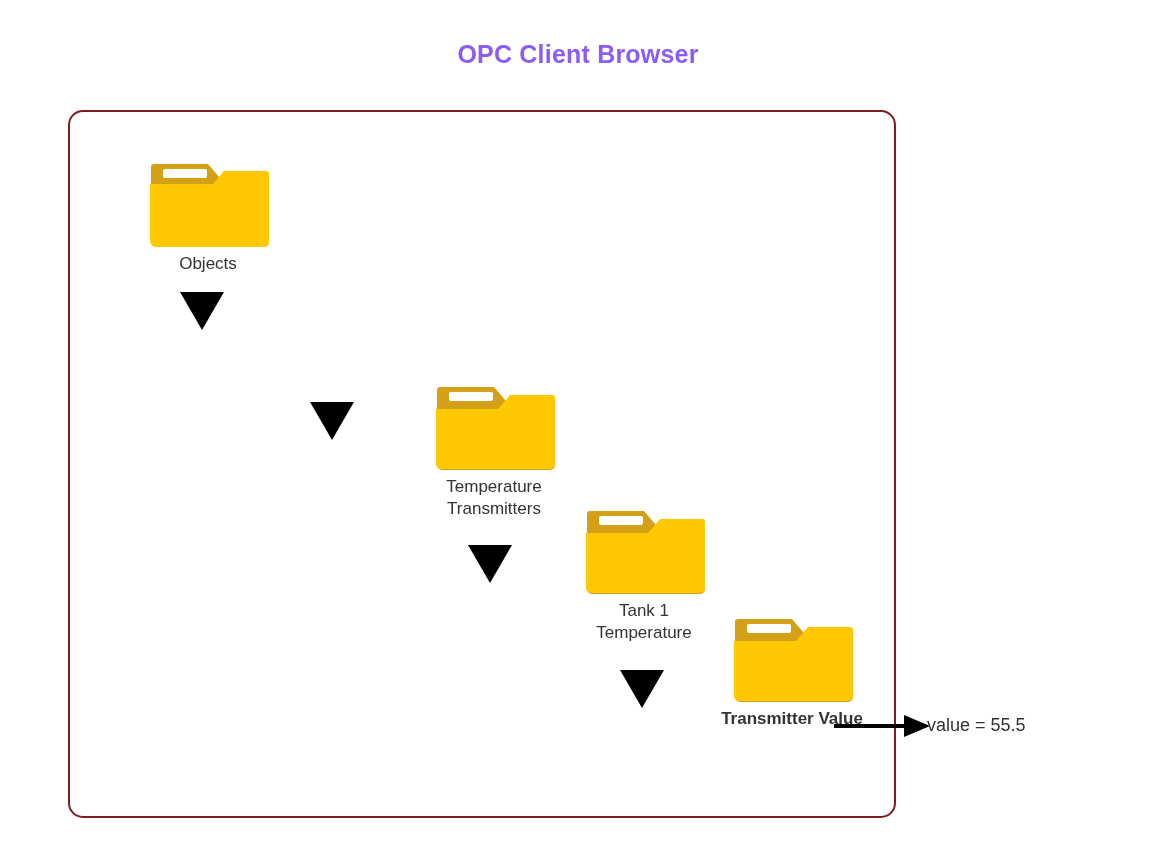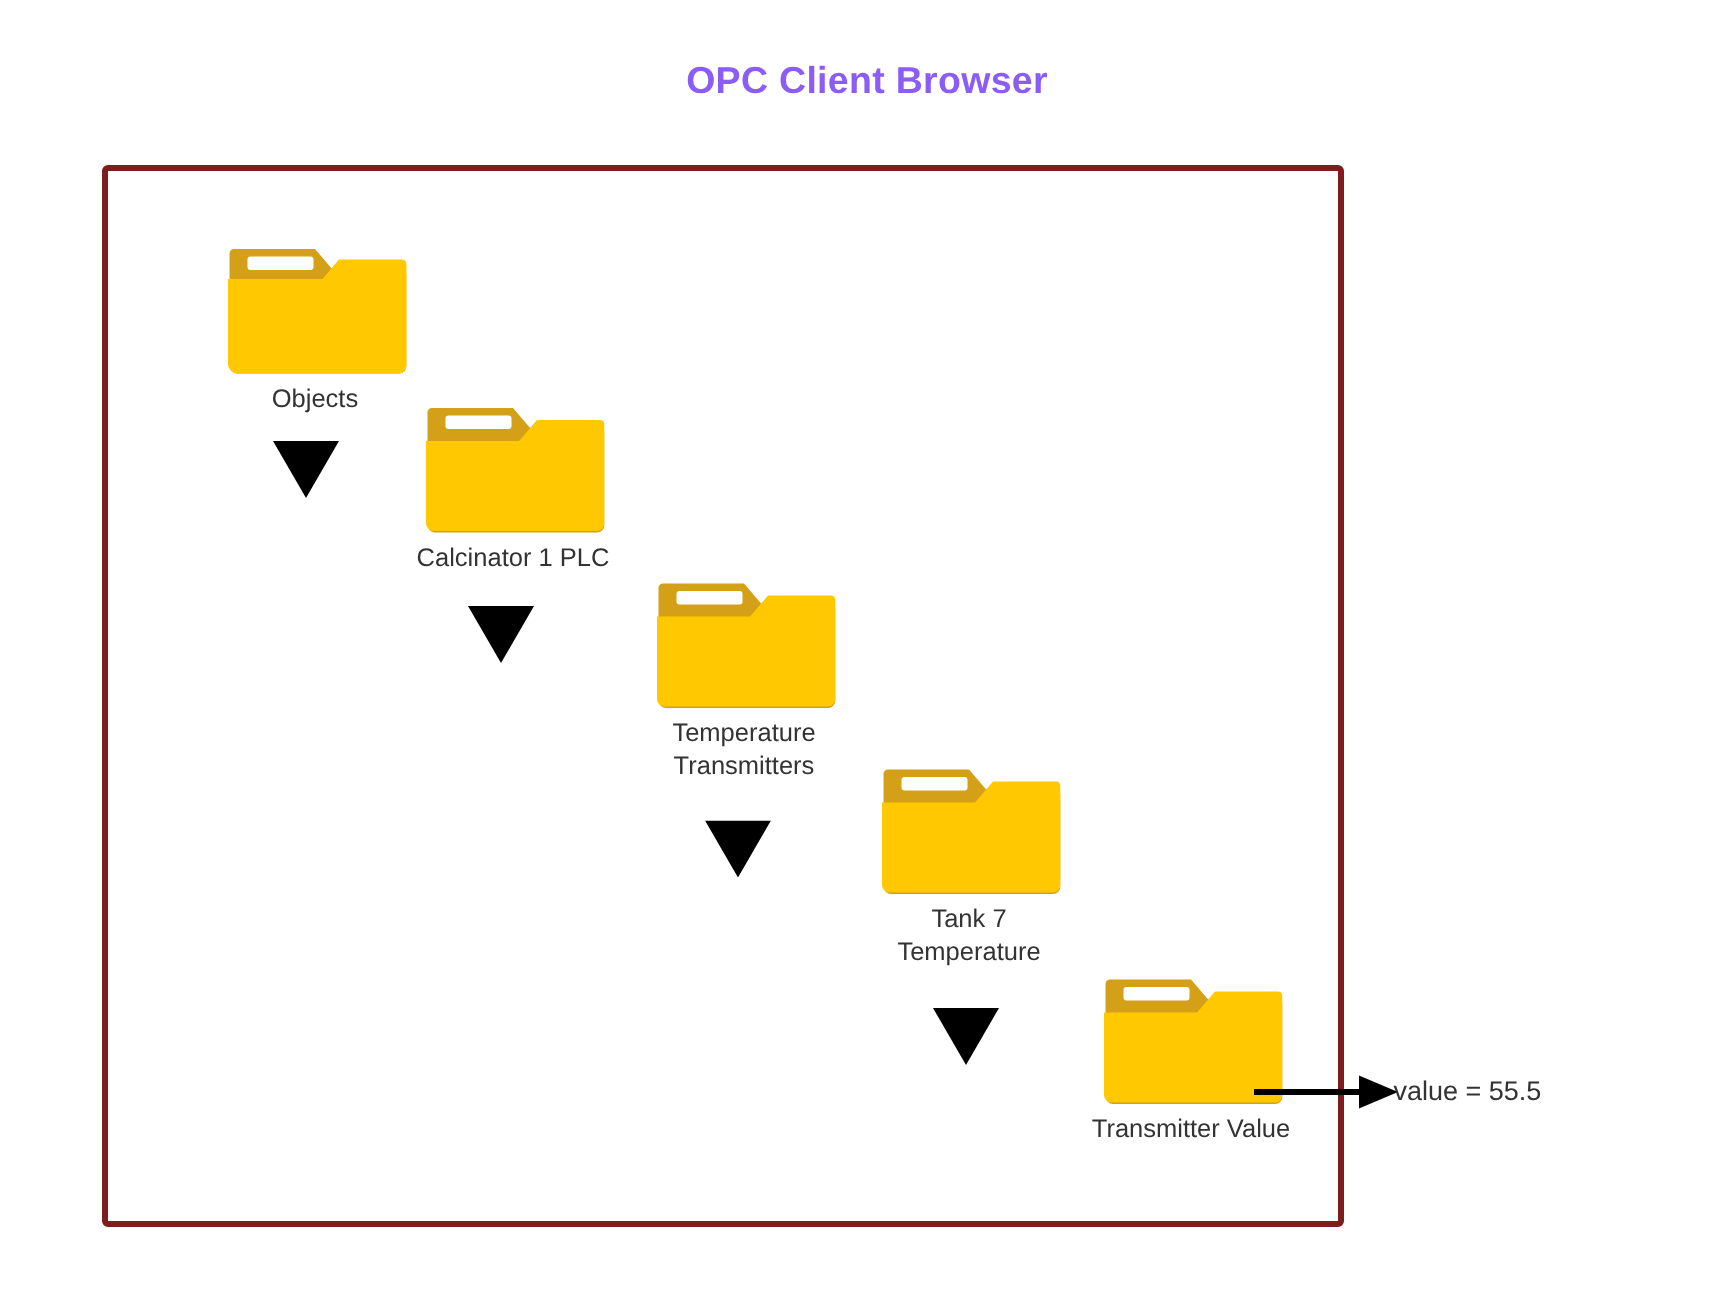--- a/index.html
+++ b/index.html
@@ -27,22 +27,22 @@
     color: #8b5cf6;
     letter-spacing: 0.2px;
   }
 
   #diagram-frame {
     position: absolute;
     left: 68px;
     top: 110px;
     width: 828px;
     height: 708px;
-    border: 4px solid #7f1d1d;
-    border-radius: 4px;
+    border: 2px solid #7f1d1d;
+    border-radius: 15px;
     box-sizing: border-box;
     background: #ffffff;
   }
 
   
   .node {
     position: absolute;
     width: 260px;
     display: flex;
     flex-direction: column;
@@ -90,28 +90,20 @@
       <path d="M3 26 h63 l11 -13 h42 a3 3 0 0 1 3 3 v68 a5 5 0 0 1 -5 5 h-108 a5 5 0 0 1 -5 -5 v-55 a3 3 0 0 1 -1 -3 z" fill="#ffc800"></path>
       <path d="M3 28 h62 l12 -14 h42 a3 3 0 0 1 3 3 v66 a5 5 0 0 1 -5 5 h-109 a5 5 0 0 1 -5 -5 v-52 z" fill="#ffc800"></path>
     </svg>
     <div class="node-label">Objects</div>
   </div>
 
   <svg class="down-arrow" style="left:110px; top:180px;" width="44" height="38" viewBox="0 0 44 38">
     <polygon points="0,0 44,0 22,38" fill="#000000"></polygon>
   </svg>
 
-  <div class="node" style="left:140px; top:152px;">
-    <svg class="folder-icon" width="122" height="92" viewBox="0 0 122 92" aria-hidden="true">
-      <path d="M3 6 h58 l12 14 h46 a3 3 0 0 1 3 3 v61 a5 5 0 0 1 -5 5 h-108 a5 5 0 0 1 -5 -5 v-75 a3 3 0 0 1 3 -3 z" fill="#d4a017"></path>
-      <rect x="16" y="11" width="44" height="9" rx="2" fill="#ffffff"></rect>
-      <path d="M3 28 h62 l12 -14 h42 a3 3 0 0 1 3 3 v66 a5 5 0 0 1 -5 5 h-109 a5 5 0 0 1 -5 -5 v-52 z" fill="#ffc800"></path>
-    </svg>
-    <div class="node-label">Calcinator 1 PLC</div>
-  </div>
 
   <svg class="down-arrow" style="left:240px; top:290px;" width="44" height="38" viewBox="0 0 44 38">
     <polygon points="0,0 44,0 22,38" fill="#000000"></polygon>
   </svg>
 
   <div class="node" style="left:294px; top:269px;">
     <svg class="folder-icon" width="122" height="92" viewBox="0 0 122 92" aria-hidden="true">
       <path d="M3 6 h58 l12 14 h46 a3 3 0 0 1 3 3 v61 a5 5 0 0 1 -5 5 h-108 a5 5 0 0 1 -5 -5 v-75 a3 3 0 0 1 3 -3 z" fill="#d4a017"></path>
       <rect x="16" y="11" width="44" height="9" rx="2" fill="#ffffff"></rect>
       <path d="M3 28 h62 l12 -14 h42 a3 3 0 0 1 3 3 v66 a5 5 0 0 1 -5 5 h-109 a5 5 0 0 1 -5 -5 v-52 z" fill="#ffc800"></path>
@@ -123,29 +115,29 @@
   <svg class="down-arrow" style="left:398px; top:433px;" width="44" height="38" viewBox="0 0 44 38">
     <polygon points="0,0 44,0 22,38" fill="#000000"></polygon>
   </svg>
 
   <div class="node" style="left:444px; top:393px;">
     <svg class="folder-icon" width="122" height="92" viewBox="0 0 122 92" aria-hidden="true">
       <path d="M3 6 h58 l12 14 h46 a3 3 0 0 1 3 3 v61 a5 5 0 0 1 -5 5 h-108 a5 5 0 0 1 -5 -5 v-75 a3 3 0 0 1 3 -3 z" fill="#d4a017"></path>
       <rect x="16" y="11" width="44" height="9" rx="2" fill="#ffffff"></rect>
       <path d="M3 28 h62 l12 -14 h42 a3 3 0 0 1 3 3 v66 a5 5 0 0 1 -5 5 h-109 a5 5 0 0 1 -5 -5 v-52 z" fill="#ffc800"></path>
     </svg>
-    <div class="node-label">Tank 7
+    <div class="node-label">Tank 1
 Temperature</div>
   </div>
 
   <svg class="down-arrow" style="left:550px; top:558px;" width="44" height="38" viewBox="0 0 44 38">
     <polygon points="0,0 44,0 22,38" fill="#000000"></polygon>
   </svg>
 
-  <div class="node" style="left:592px; top:533px;">
+  <div class="node" style="left:592px; top:501px;font-weight:bold;">
     <svg class="folder-icon" width="122" height="92" viewBox="0 0 122 92" aria-hidden="true">
       <path d="M3 6 h58 l12 14 h46 a3 3 0 0 1 3 3 v61 a5 5 0 0 1 -5 5 h-108 a5 5 0 0 1 -5 -5 v-75 a3 3 0 0 1 3 -3 z" fill="#d4a017"></path>
       <rect x="16" y="11" width="44" height="9" rx="2" fill="#ffffff"></rect>
       <path d="M3 28 h62 l12 -14 h42 a3 3 0 0 1 3 3 v66 a5 5 0 0 1 -5 5 h-109 a5 5 0 0 1 -5 -5 v-52 z" fill="#ffc800"></path>
     </svg>
     <div class="node-label">Transmitter Value</div>
   </div>
 
   <svg class="value-arrow" style="left:764px; top:598px;" width="96" height="32" viewBox="0 0 96 32">
     <line x1="0" y1="16" x2="74" y2="16" stroke="#000000" stroke-width="4"></line>

